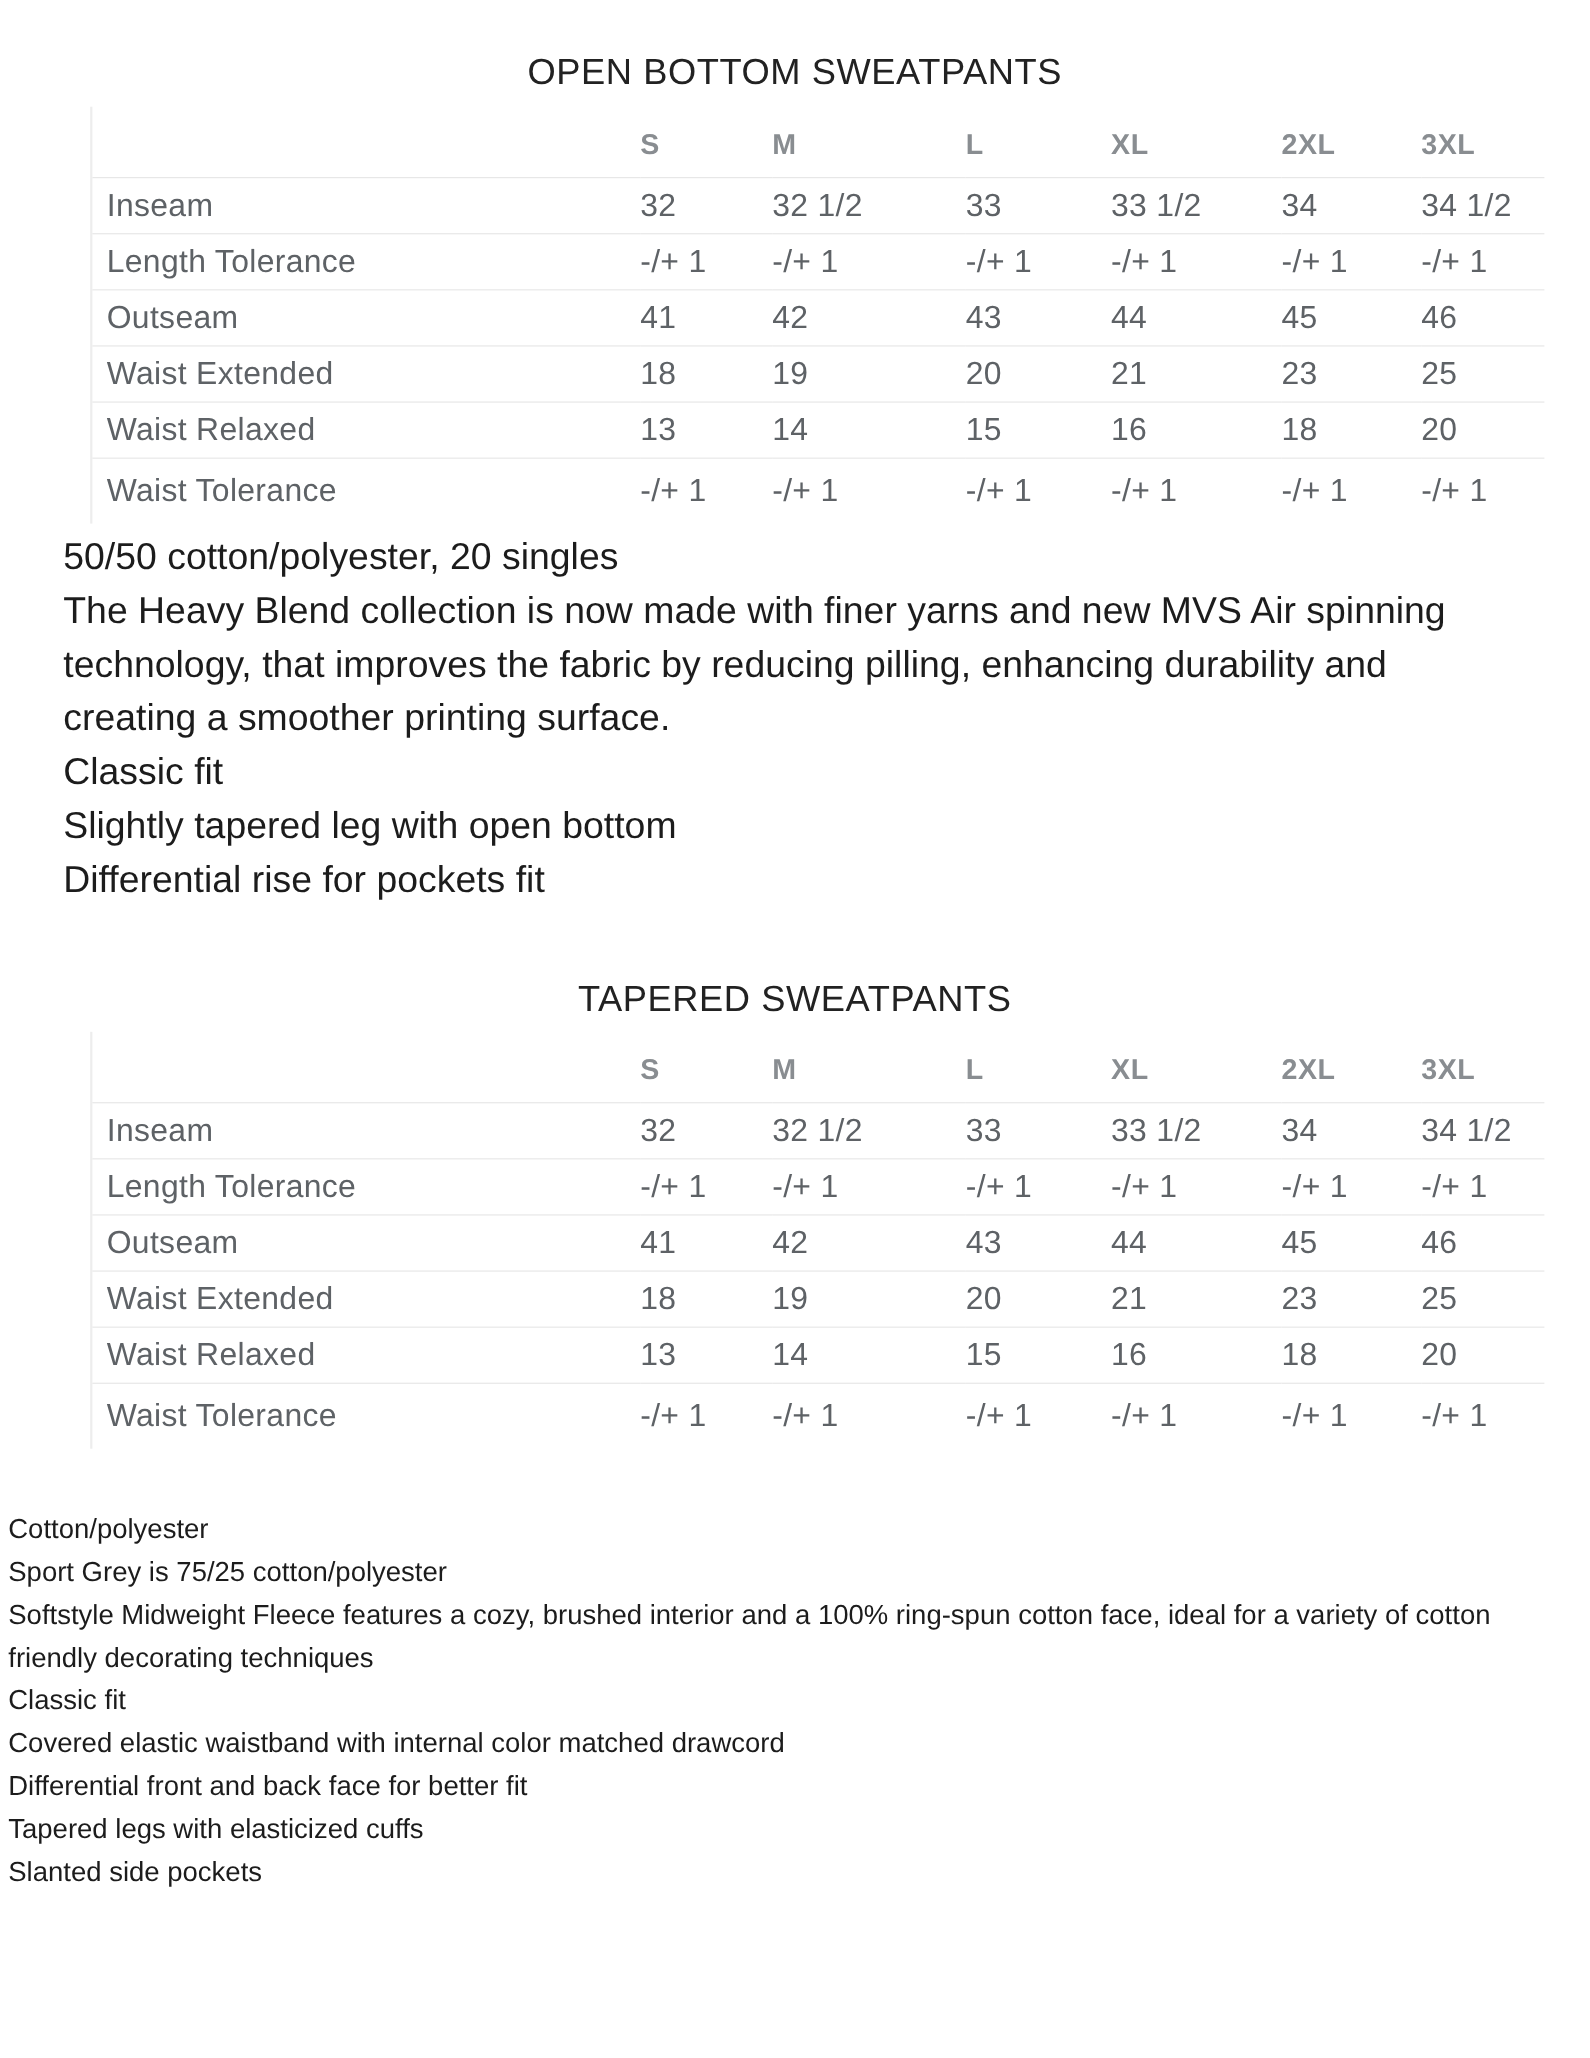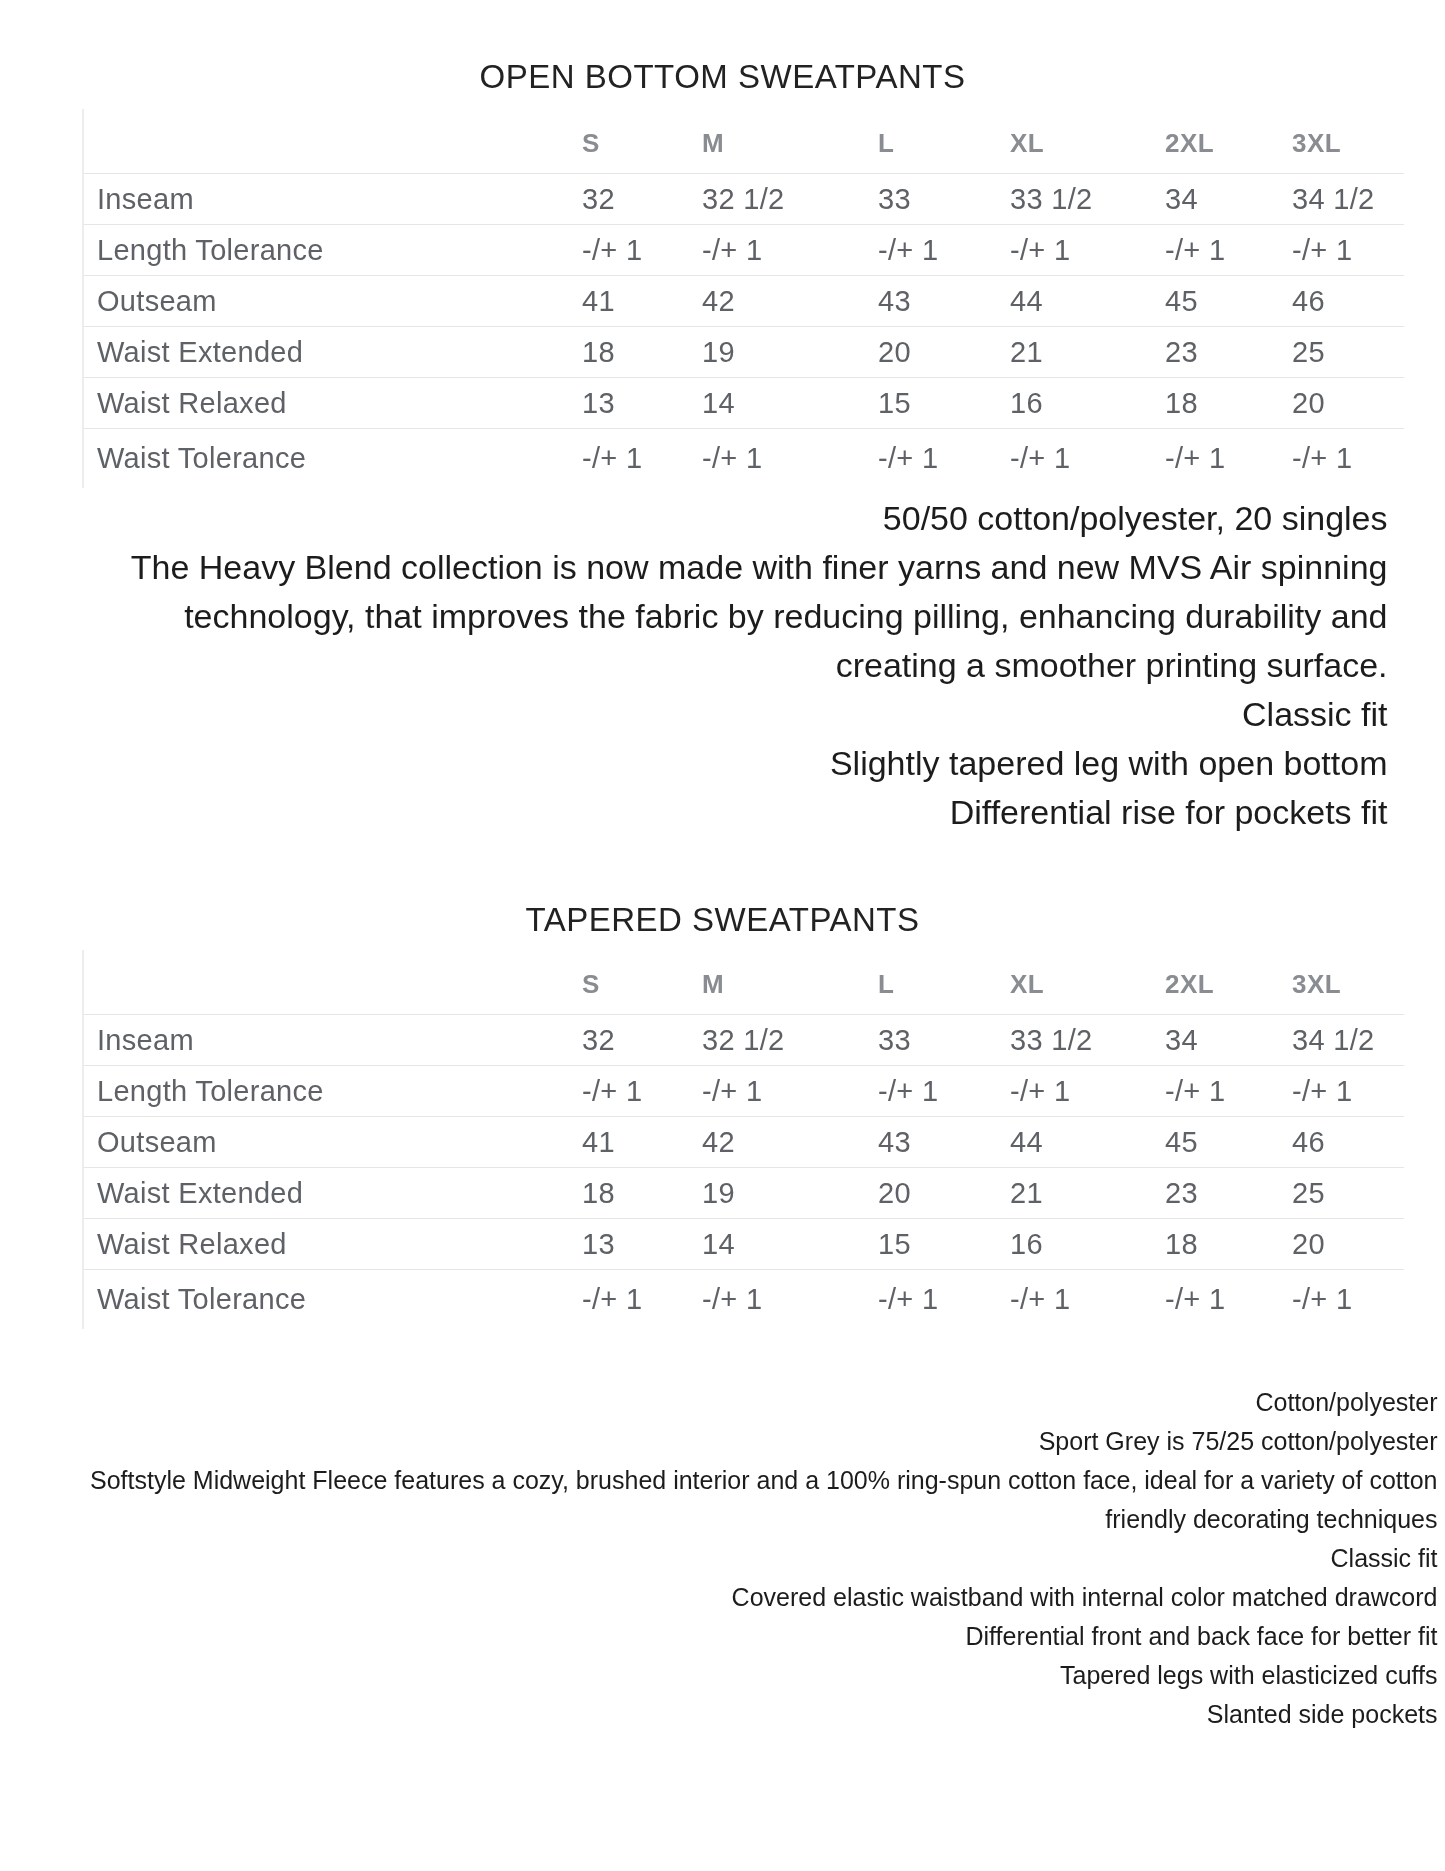--- a/index.html
+++ b/index.html
@@ -12,21 +12,21 @@
   }
   *{box-sizing:content-box;}
   html,body{margin:0;padding:0;}
   body{background:var(--bg);font-family:"Liberation Sans", sans-serif;}
   .page{width:1445px;height:1871px;overflow:hidden;background:var(--bg);padding-top:44px;}
 
   .section-title{
     margin:0;text-align:center;font-size:33px;line-height:42px;font-weight:500;
     color:#222222;letter-spacing:0.5px;
   }
-  .title-1{margin-top:12px;}
+  .title-1{margin-top:0;}
   .title-2{margin-top:62px;}
 
   .table-wrap{
     margin-left:82px;width:1320px;border-left:2px solid var(--border-left);
   }
   .wrap-1{margin-top:11px;}
   .wrap-2{margin-top:9px;}
 
   table.size-table{border-collapse:collapse;width:1320px;table-layout:fixed;}
   col.c-label{width:498px;}
@@ -48,21 +48,21 @@
   td.label-cell{
     height:50px;vertical-align:middle;padding:0 0 0 13px;
     font-size:29px;color:var(--text-table);letter-spacing:0.3px;
   }
   td.value-cell{
     height:50px;vertical-align:middle;padding:0;
     font-size:29px;color:var(--text-table);letter-spacing:0.3px;
   }
   tbody tr:last-child td{height:59px;}
 
-  .desc{text-align:right;color:var(--text-dark);}
+  .desc{text-align:left;color:var(--text-dark);}
   .desc p{margin:0;}
   .desc-1{width:1330px;margin:6px auto 0;font-size:34px;line-height:49px;}
   .desc-2{width:1430px;margin:54px auto 0;font-size:25px;line-height:39px;}
 </style>
 </head>
 <body>
 
 <div class="page">
 
   <h1 class="section-title title-1">OPEN BOTTOM SWEATPANTS</h1>

